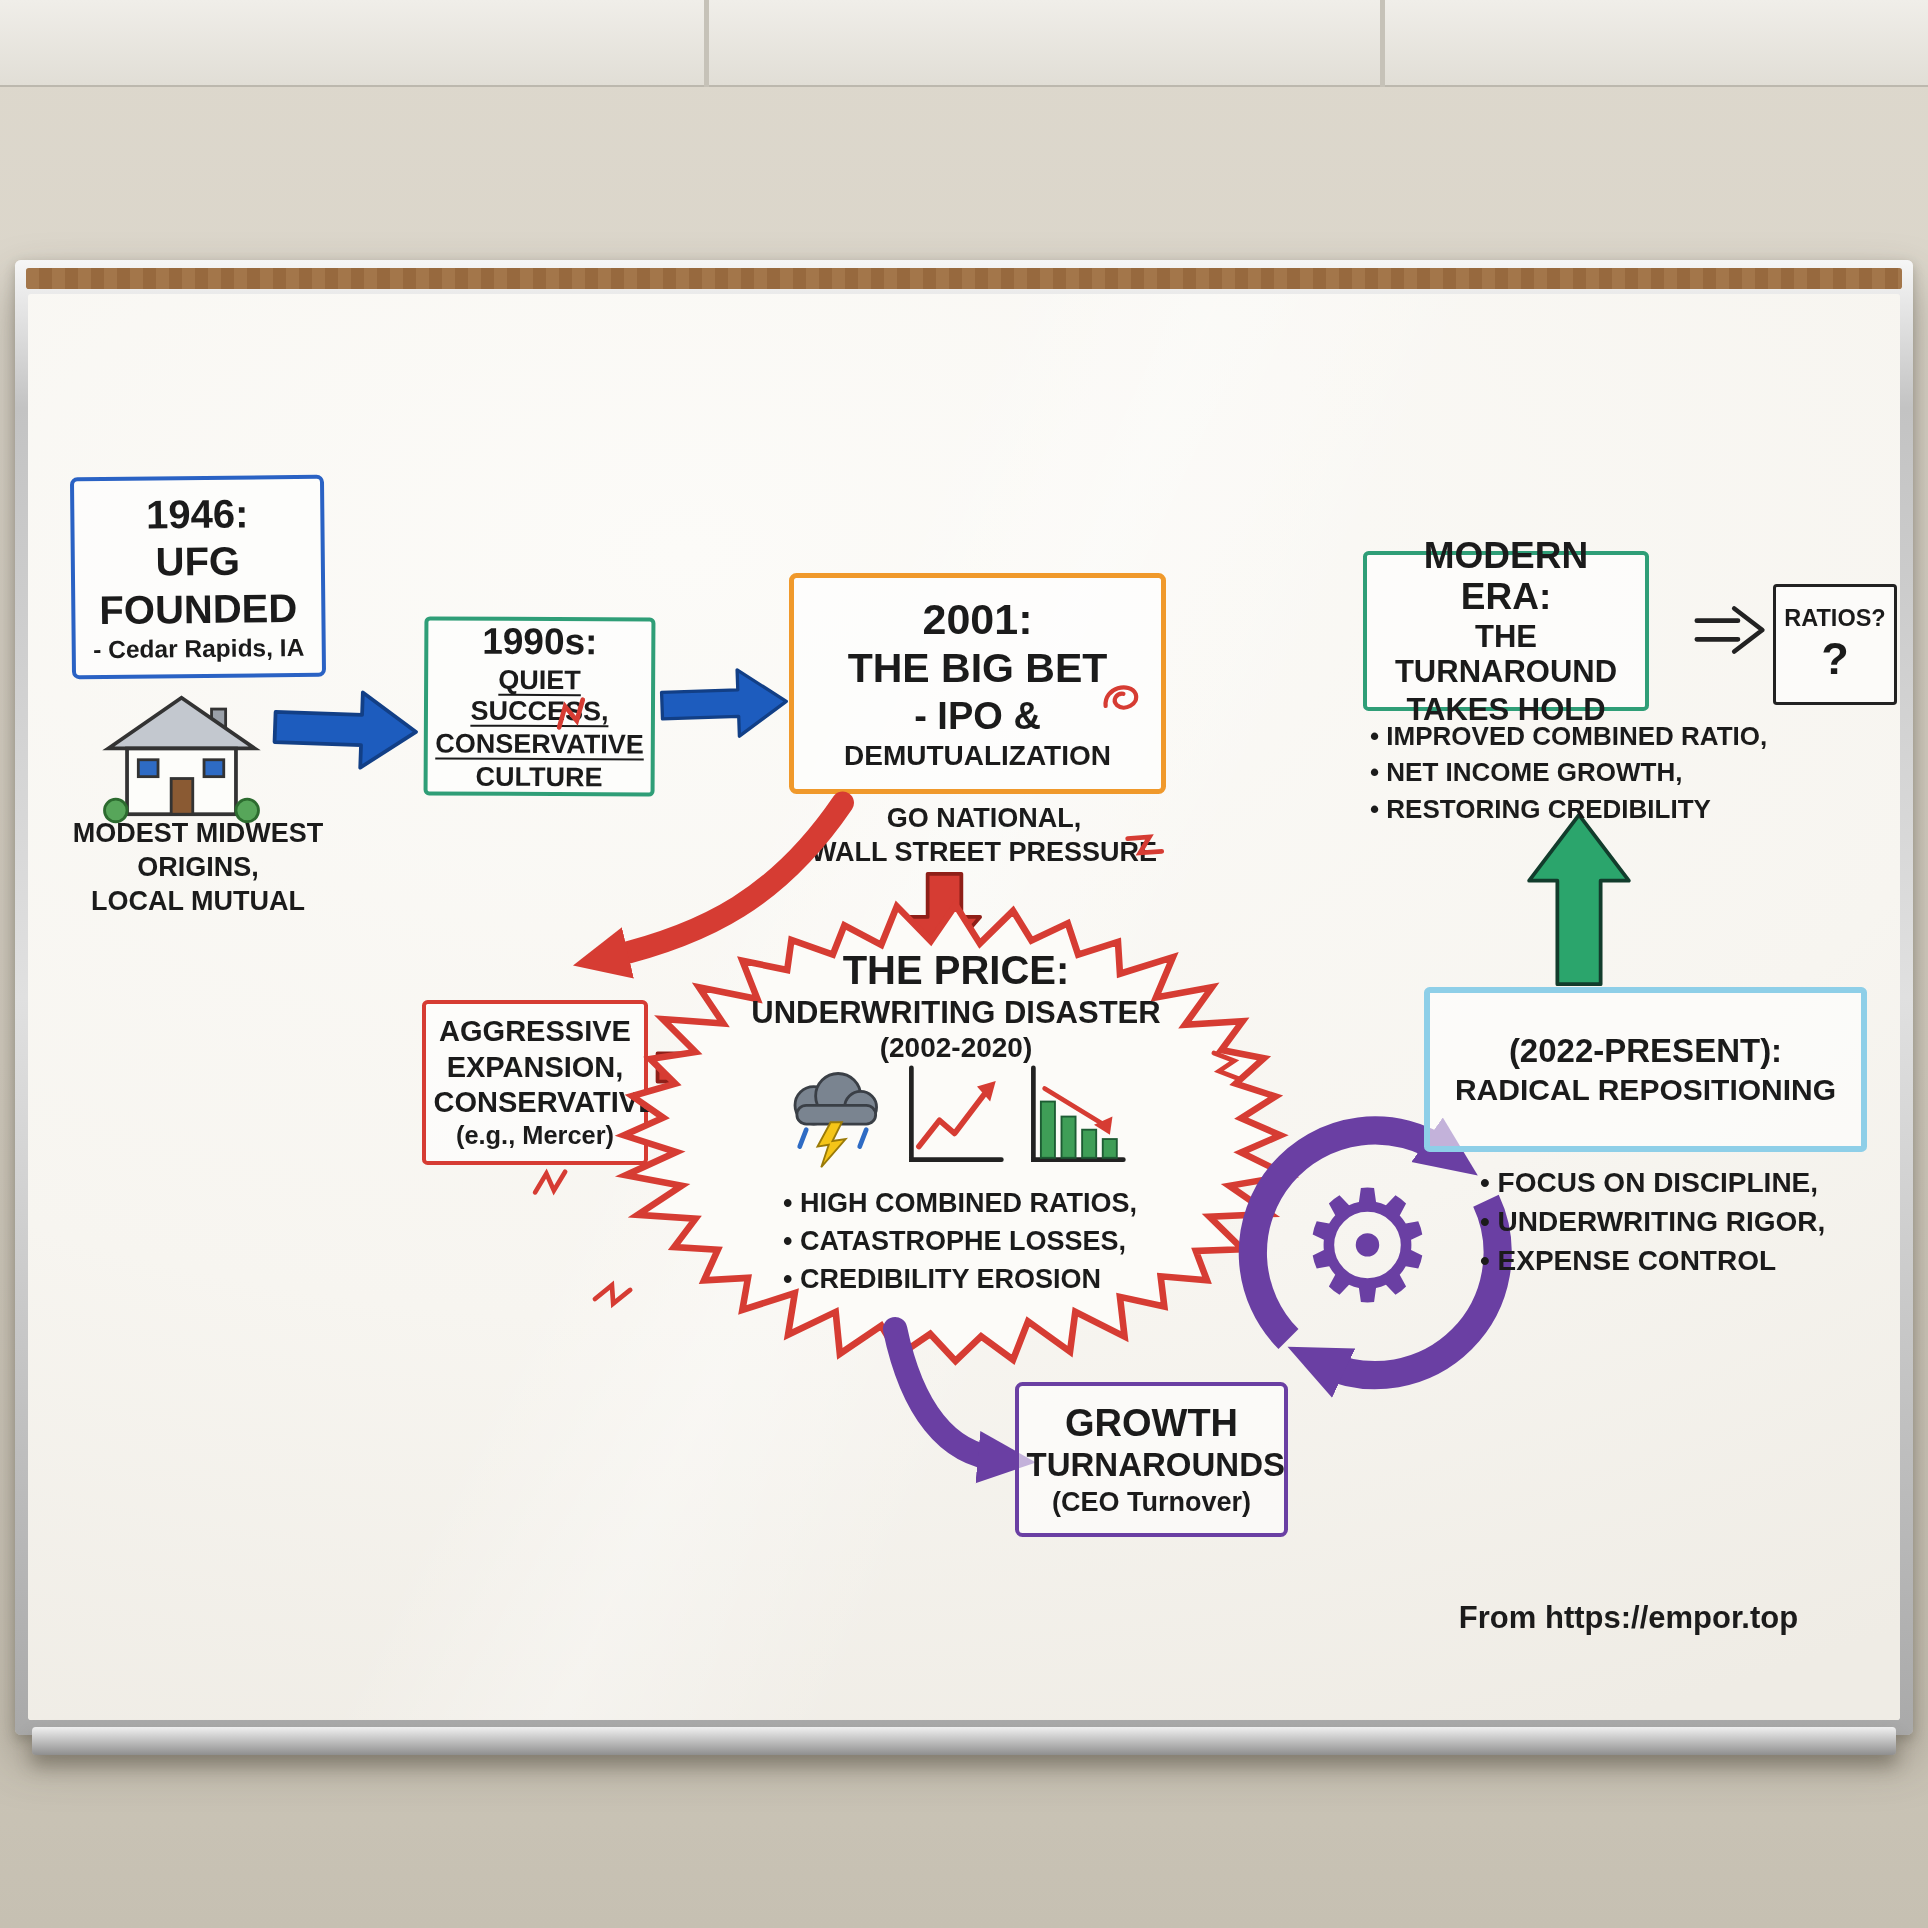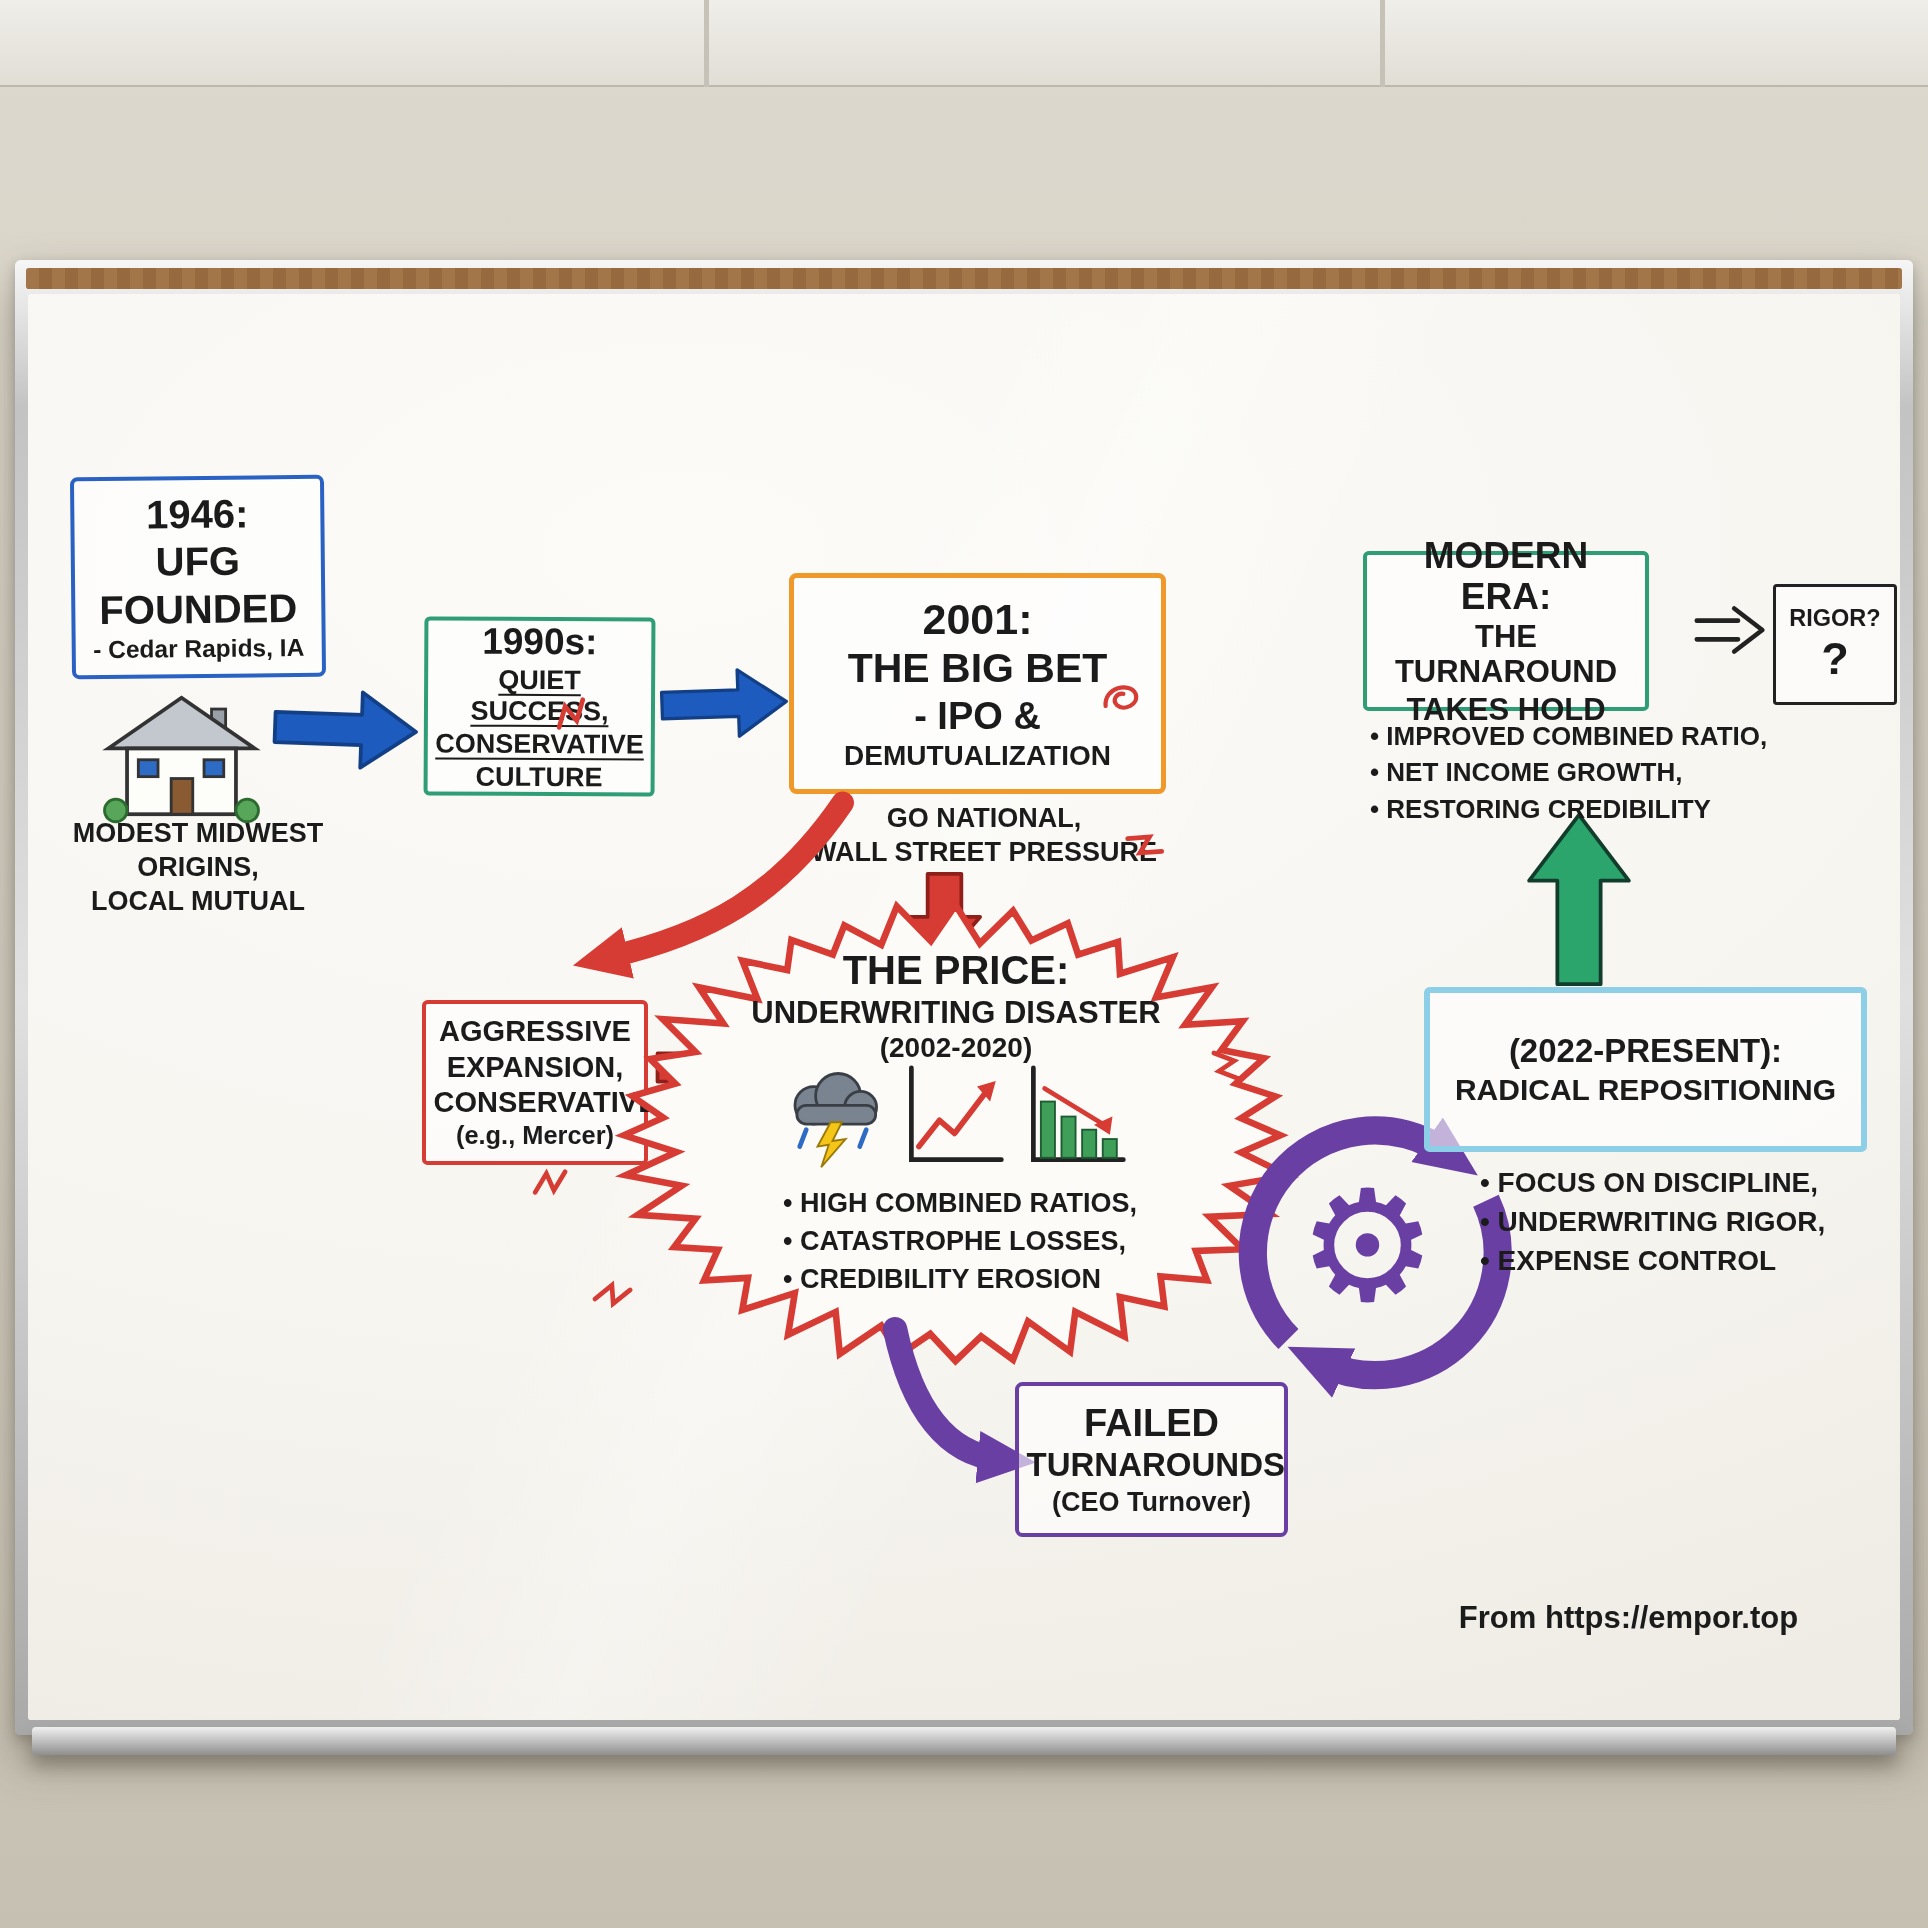--- a/index.html
+++ b/index.html
@@ -249,21 +249,21 @@
   <svg class="abs" style="left:829px;top:1318px" width="245" height="188" viewBox="0 0 260 200">
     <defs>
       <marker id="mkPur1" markerUnits="userSpaceOnUse" markerWidth="66" markerHeight="66" refX="22" refY="33" orient="auto">
         <polygon points="0,5 62,33 0,61" fill="#6a3fa3"></polygon>
       </marker>
     </defs>
     <path d="M 70 12 C 88 98, 126 145, 180 150" fill="none" stroke="#6a3fa3" stroke-width="26" stroke-linecap="round" marker-end="url(#mkPur1)"></path>
   </svg>
 
   <div class="wb-box box-failed">
-    <span class="ln l0">FAILED</span>
+    <span class="ln l0">GROWTH</span>
     <span class="ln l1">TURNAROUNDS</span>
     <span class="ln l2">(CEO Turnover)</span>
   </div>
 
   <svg class="abs" style="left:1215px;top:1055px" width="320" height="395" viewBox="0 0 340 420">
     <defs>
       <marker id="mkPur2" markerUnits="userSpaceOnUse" markerWidth="70" markerHeight="70" refX="24" refY="35" orient="auto">
         <polygon points="0,6 66,35 0,64" fill="#6a3fa3"></polygon>
       </marker>
     </defs>
@@ -295,20 +295,20 @@
     <li>IMPROVED COMBINED RATIO,</li>
     <li>NET INCOME GROWTH,</li>
     <li>RESTORING CREDIBILITY</li>
   </ul>
 
   <svg class="abs" style="left:1693px;top:601px" width="75" height="58" viewBox="0 0 80 62">
     <path d="M 4 21 H 48 M 4 41 H 48 M 44 8 L 74 31 L 44 54" fill="none" stroke="#222" stroke-width="5" stroke-linecap="round" stroke-linejoin="round"></path>
   </svg>
 
   <div class="wb-box box-future">
-    <span class="ln l0">RIGOR?</span>
+    <span class="ln l0">RATIOS?</span>
     <span class="ln l1">?</span>
   </div>
 
   <div class="caption cap-footer">From https://empor.top</div>
 
 </div>
 
 
 </body></html>

